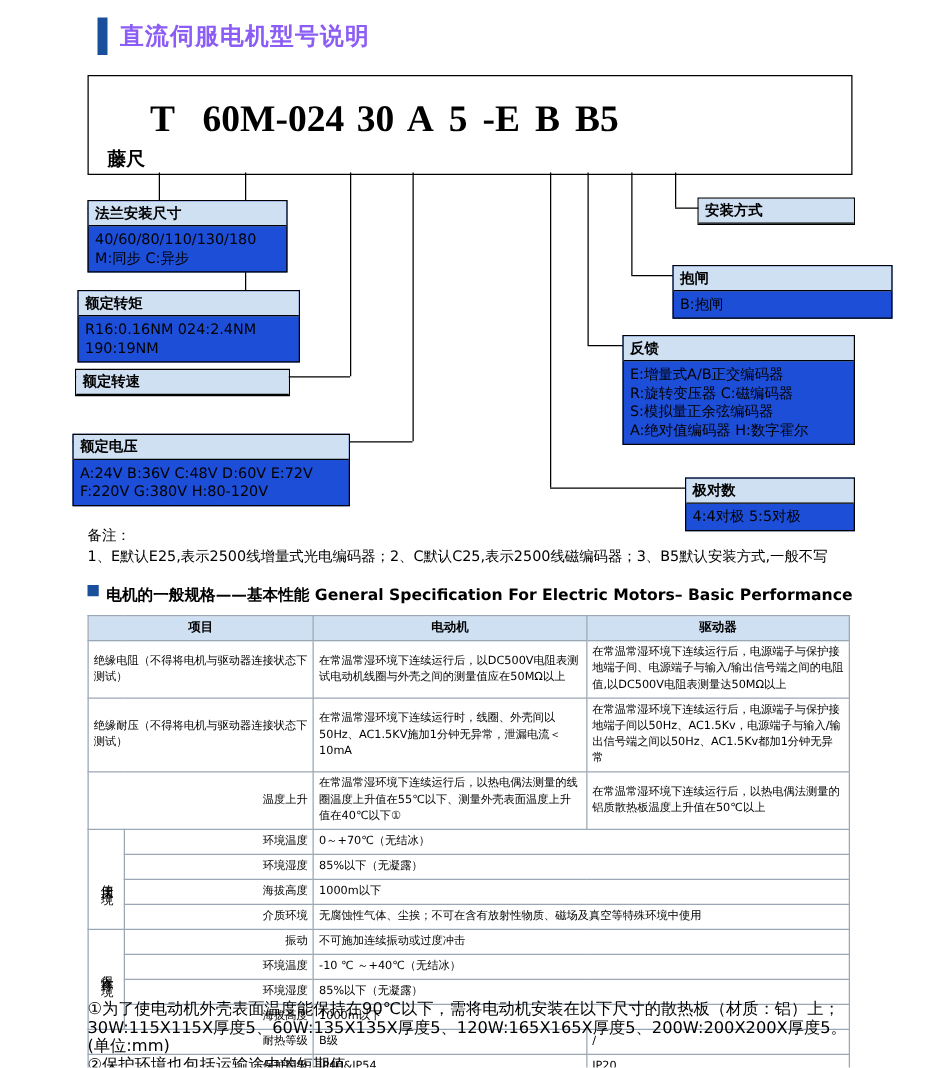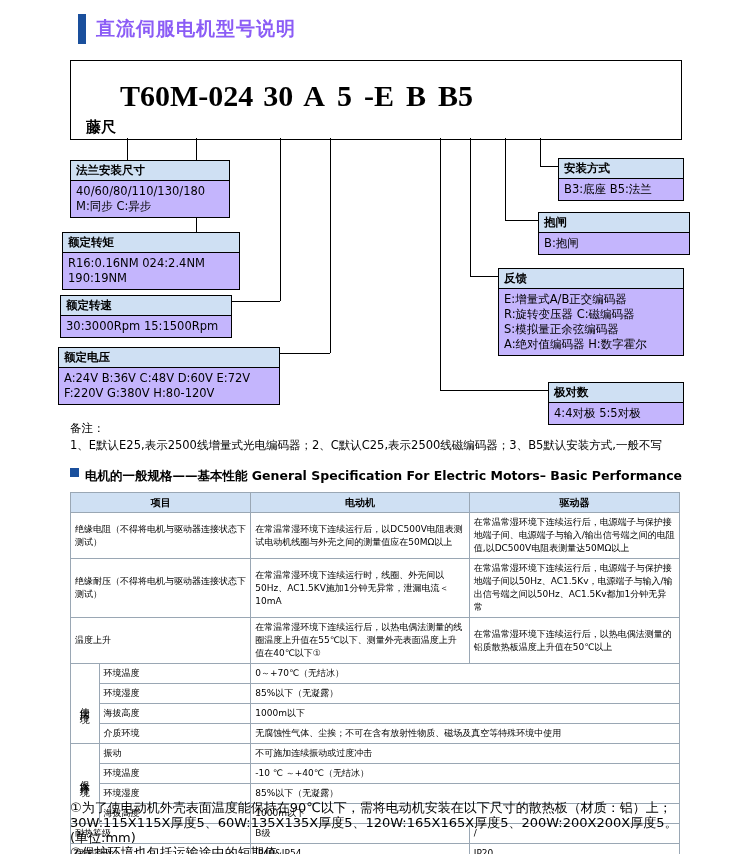--- a/index.html
+++ b/index.html
@@ -19,58 +19,58 @@
   .title-text{font-size:19px;font-weight:bold;letter-spacing:1px;color:#8b5cf6;}
 
   
   .code-box{position:absolute;left:70px;top:60px;width:610px;height:78px;border:1px solid #000;}
   .code-line{position:absolute;left:70px;top:74px;width:610px;height:44px;display:flex;align-items:center;}
   .code-char{font-size:30px;font-weight:bold;font-family:"Liberation Serif",serif;}
 
   .brand{position:absolute;left:86px;top:118px;font-size:15px;font-weight:bold;}
 
   
-  .blk{position:absolute;border:1px solid #000;background:#c4b5fd;box-sizing:border-box;}
+  .blk{position:absolute;border:1px solid #000;background:#1d4ed8;box-sizing:border-box;}
   .blk .hd{background:#cfe0f3;font-size:11.5px;font-weight:bold;padding:2px 5px;border-bottom:1px solid #000;line-height:15px;}
   .blk .bd{font-size:11.5px;padding:3px 5px;line-height:15px;}
 
   .vline{position:absolute;background:#000;width:1px;}
   .hline{position:absolute;background:#000;height:1px;}
 
   
   .notes{position:absolute;left:70px;top:420px;width:620px;font-size:11.5px;line-height:17px;}
 
   
   .sec{position:absolute;left:70px;top:468px;display:flex;align-items:flex-start;font-size:12.5px;font-weight:bold;}
   .sec .sq{width:9px;height:9px;background:#1a4f9c;margin-right:6px;}
 
   
   table.spec{position:absolute;left:70px;top:492px;width:610px;border-collapse:collapse;font-size:9px;}
   table.spec td{border:1px solid #9aa7b4;padding:3px 4px;vertical-align:middle;line-height:13px;}
   table.spec tr.head td{background:#cfe0f3;font-weight:bold;text-align:center;font-size:10px;}
-  .cell-label{text-align:left;}
+  .cell-label{text-align:right;}
   .vert{writing-mode:vertical-rl;text-orientation:upright;text-align:center;letter-spacing:2px;font-size:10px;line-height:14px;}
 
   
   .foot{position:absolute;left:70px;top:800px;width:620px;font-size:13px;line-height:15px;}
 </style>
 </head>
 <body>
 
 <div class="page">
 
   <div class="title-wrap">
     <div class="title-bar"></div>
     <div class="title-text">直流伺服电机型号说明</div>
   </div>
 
   <div class="code-box"></div>
   <div class="code-line">
     <span class="code-char" style="margin-left:50px;">T</span>
-    <span class="code-char" style="">60M</span>
+    <span class="code-char" style="margin-left:22px;">60M</span>
     <span class="code-char" style="margin-left:0px;">-024</span>
     <span class="code-char" style="margin-left:10px;">30</span>
     <span class="code-char" style="margin-left:10px;">A</span>
     <span class="code-char" style="margin-left:12px;">5</span>
     <span class="code-char" style="margin-left:12px;">-E</span>
     <span class="code-char" style="margin-left:12px;">B</span>
     <span class="code-char" style="margin-left:12px;">B5</span>
   </div>
   <div class="brand">藤尺</div>
 
@@ -109,41 +109,35 @@
   <div class="blk" style="left:62px;top:232px;width:178px;">
     <div class="hd">额定转矩</div>
     <div class="bd">
       <div>R16:0.16NM  024:2.4NM</div>
       <div>190:19NM</div>
     </div>
   </div>
 
   <div class="blk" style="left:60px;top:295px;width:172px;">
     <div class="hd">额定转速</div>
-    <div class="bd">
-      <div>30:3000Rpm 15:1500Rpm</div>
-    </div>
   </div>
 
   <div class="blk" style="left:58px;top:347px;width:222px;">
     <div class="hd">额定电压</div>
     <div class="bd">
       <div>A:24V B:36V C:48V D:60V E:72V</div>
       <div>F:220V G:380V H:80-120V</div>
     </div>
   </div>
 
   <div class="blk" style="left:558px;top:158px;width:126px;">
     <div class="hd">安装方式</div>
-    <div class="bd">
-      <div>B3:底座 B5:法兰</div>
-    </div>
-  </div>
-
-  <div class="blk" style="left:538px;top:212px;width:152px;">
+  </div>
+
+  <div class="blk" style="left:538px;top:212px;width:176px;">
     <div class="hd">抱闸</div>
     <div class="bd">
       <div>B:抱闸</div>
     </div>
   </div>
 
   <div class="blk" style="left:498px;top:268px;width:186px;">
     <div class="hd">反馈</div>
     <div class="bd">
       <div>E:增量式A/B正交编码器</div>

